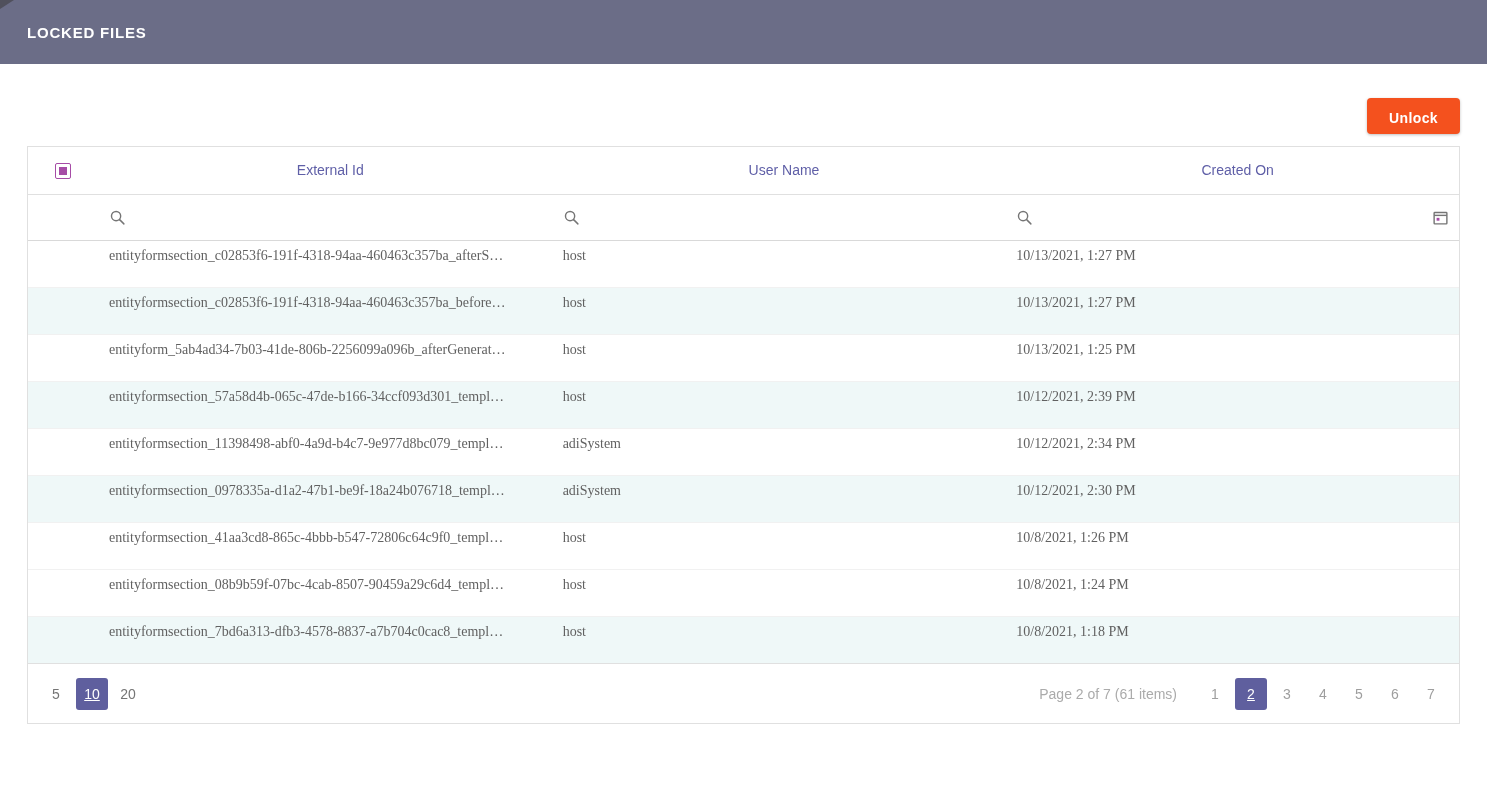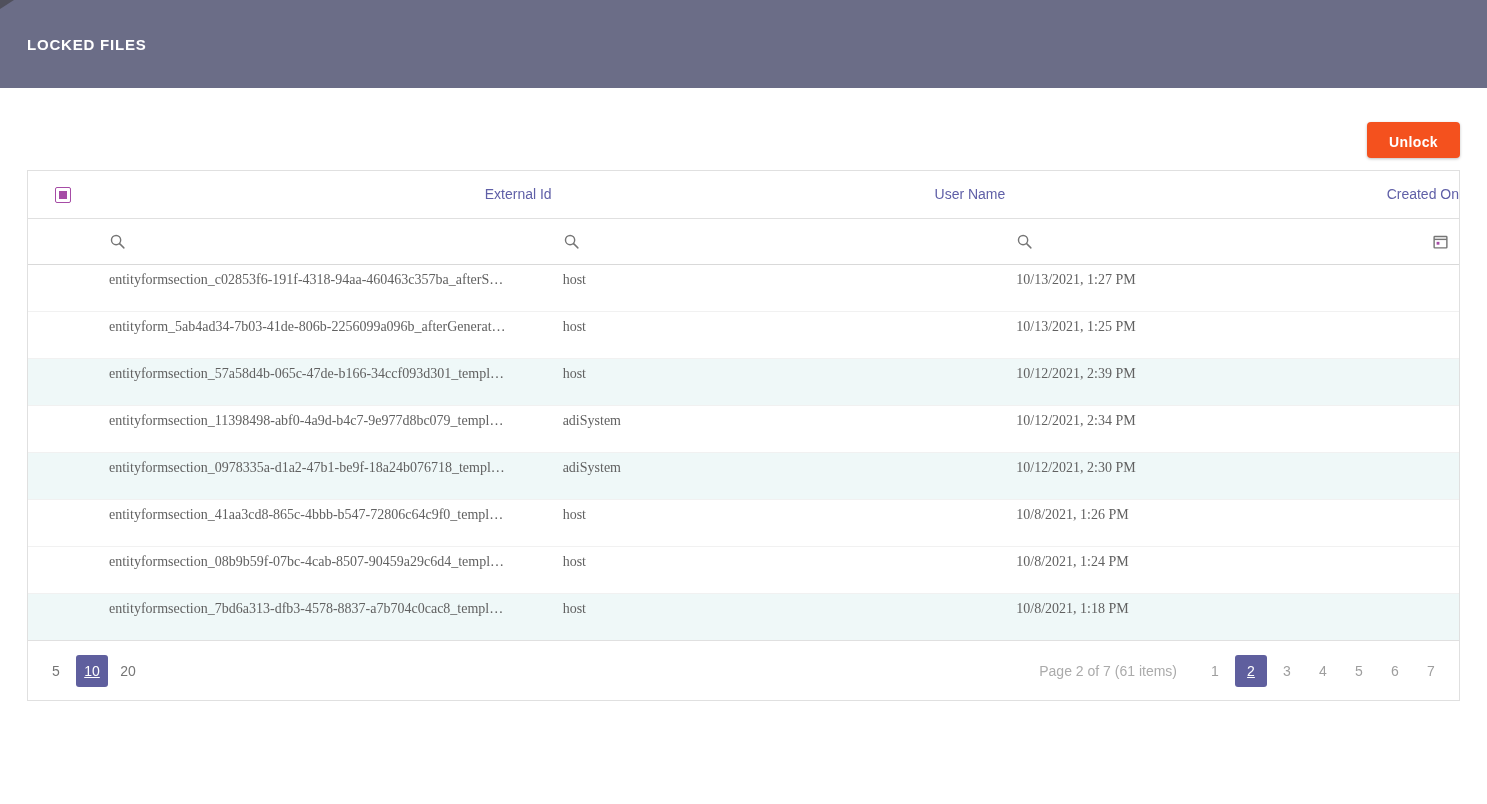--- a/index.html
+++ b/index.html
@@ -10,21 +10,21 @@
     position: relative;
     overflow: hidden;
   }
   .corner-artifact {
     position: absolute; top: 0; left: 0; z-index: 5;
     width: 0; height: 0;
     border-top: 9px solid #50505c;
     border-right: 14px solid transparent;
   }
   .app-header {
-    height: 88px;
+    height: 64px;
     background: var(--header-bg, #6b6d87);
     display: flex; align-items: center;
     padding: 0 27px;
   }
   .app-header .title {
     color: #ffffff; font-size: 15px; font-weight: 700; letter-spacing: 0.8px;
   }
   .toolbar {
     display: flex; justify-content: flex-end;
     padding: 34px 27px 12px 27px;
@@ -39,21 +39,21 @@
   }
   .grid {
     margin: 0 27px;
     border: 1px solid #e0e0e0;
     background: #fff;
   }
   table { width: 100%; border-collapse: collapse; table-layout: fixed; }
   col.cb-col { width: 70px; }
   thead th {
     height: 47px;
-    text-align: right;
+    text-align: center;
     font-size: 14px; font-weight: 500;
     color: var(--column-header-text, #5f5fa7);
     padding: 0 0 0 11px;
     border-bottom: 1px solid #e0e0e0;
     cursor: pointer;
   }
   thead th.cb { text-align: center; padding: 0; }
   .checkbox {
     display: inline-flex; align-items: center; justify-content: center;
     width: 16px; height: 16px;
@@ -182,20 +182,26 @@
       </tr>
     </thead>
     <tbody>
   <tr>
     <td></td>
     <td>entityformsection_c02853f6-191f-4318-94aa-460463c357ba_afterS…</td>
     <td>host</td>
     <td>10/13/2021, 1:27 PM</td>
   </tr>
 
+  <tr class="alt">
+    <td></td>
+    <td>entityformsection_c02853f6-191f-4318-94aa-460463c357ba_before…</td>
+    <td>host</td>
+    <td>10/13/2021, 1:27 PM</td>
+  </tr>
 
   <tr>
     <td></td>
     <td>entityform_5ab4ad34-7b03-41de-806b-2256099a096b_afterGenerat…</td>
     <td>host</td>
     <td>10/13/2021, 1:25 PM</td>
   </tr>
 
   <tr class="alt">
     <td></td>

